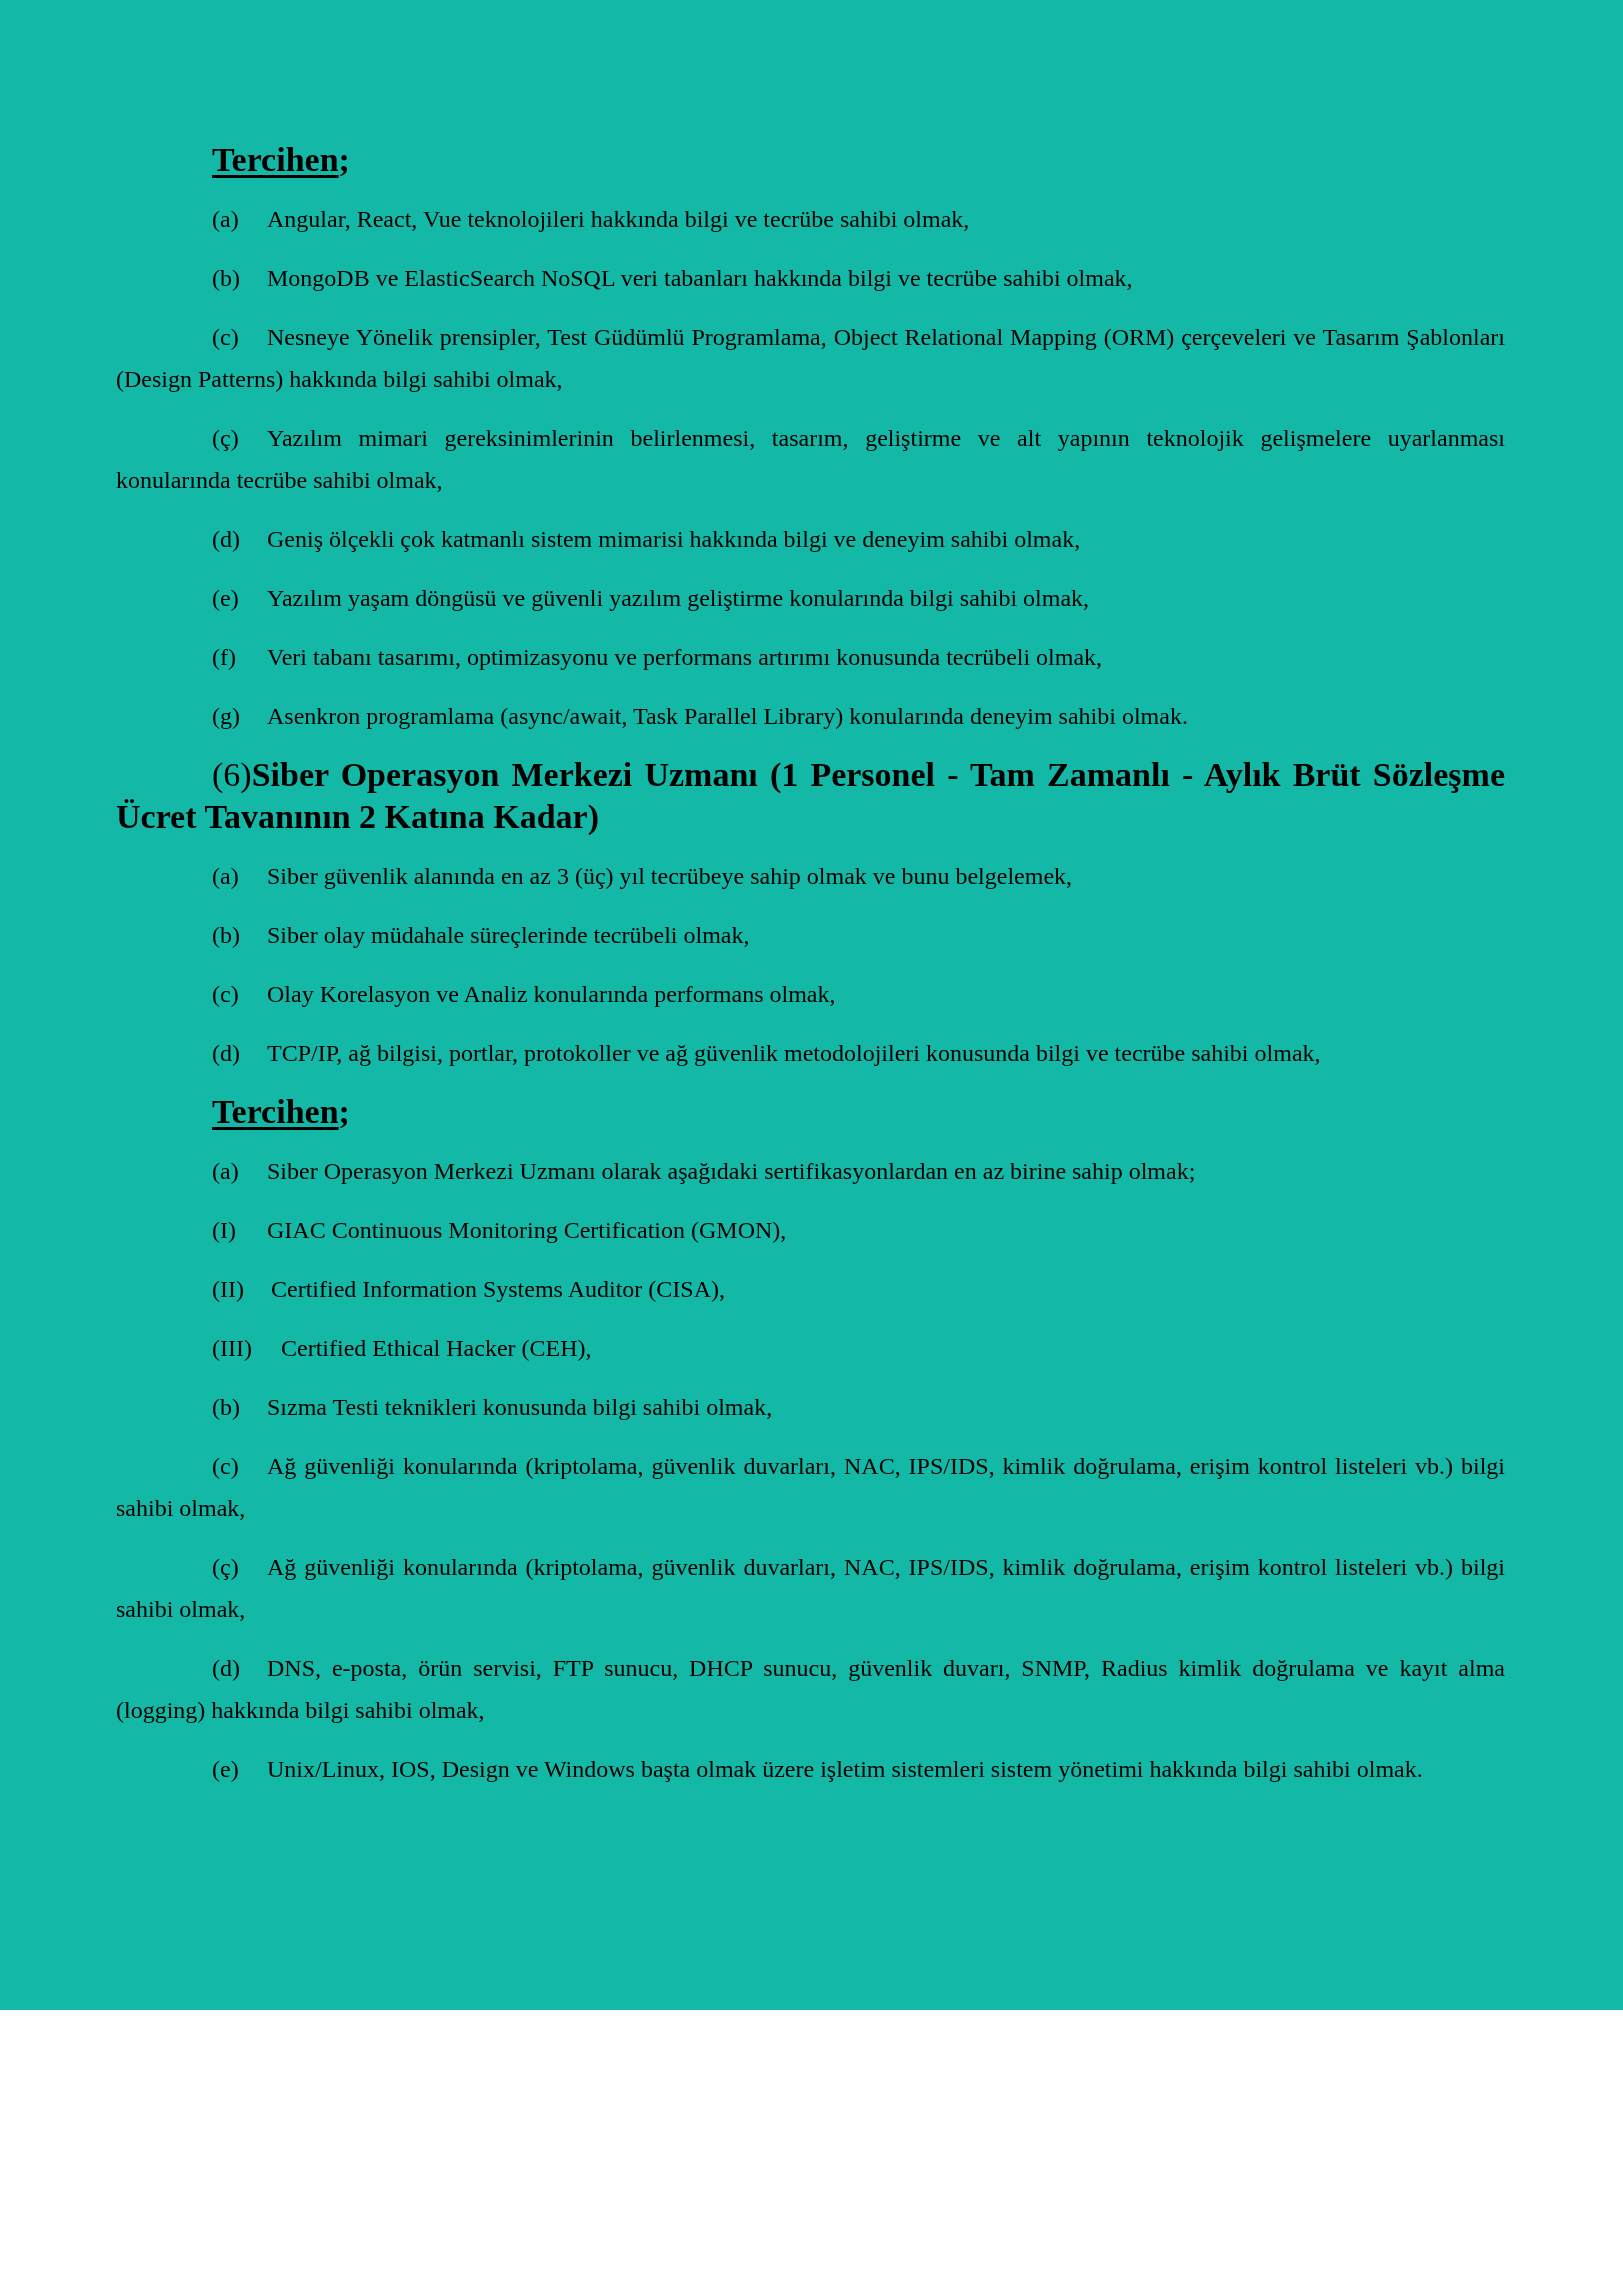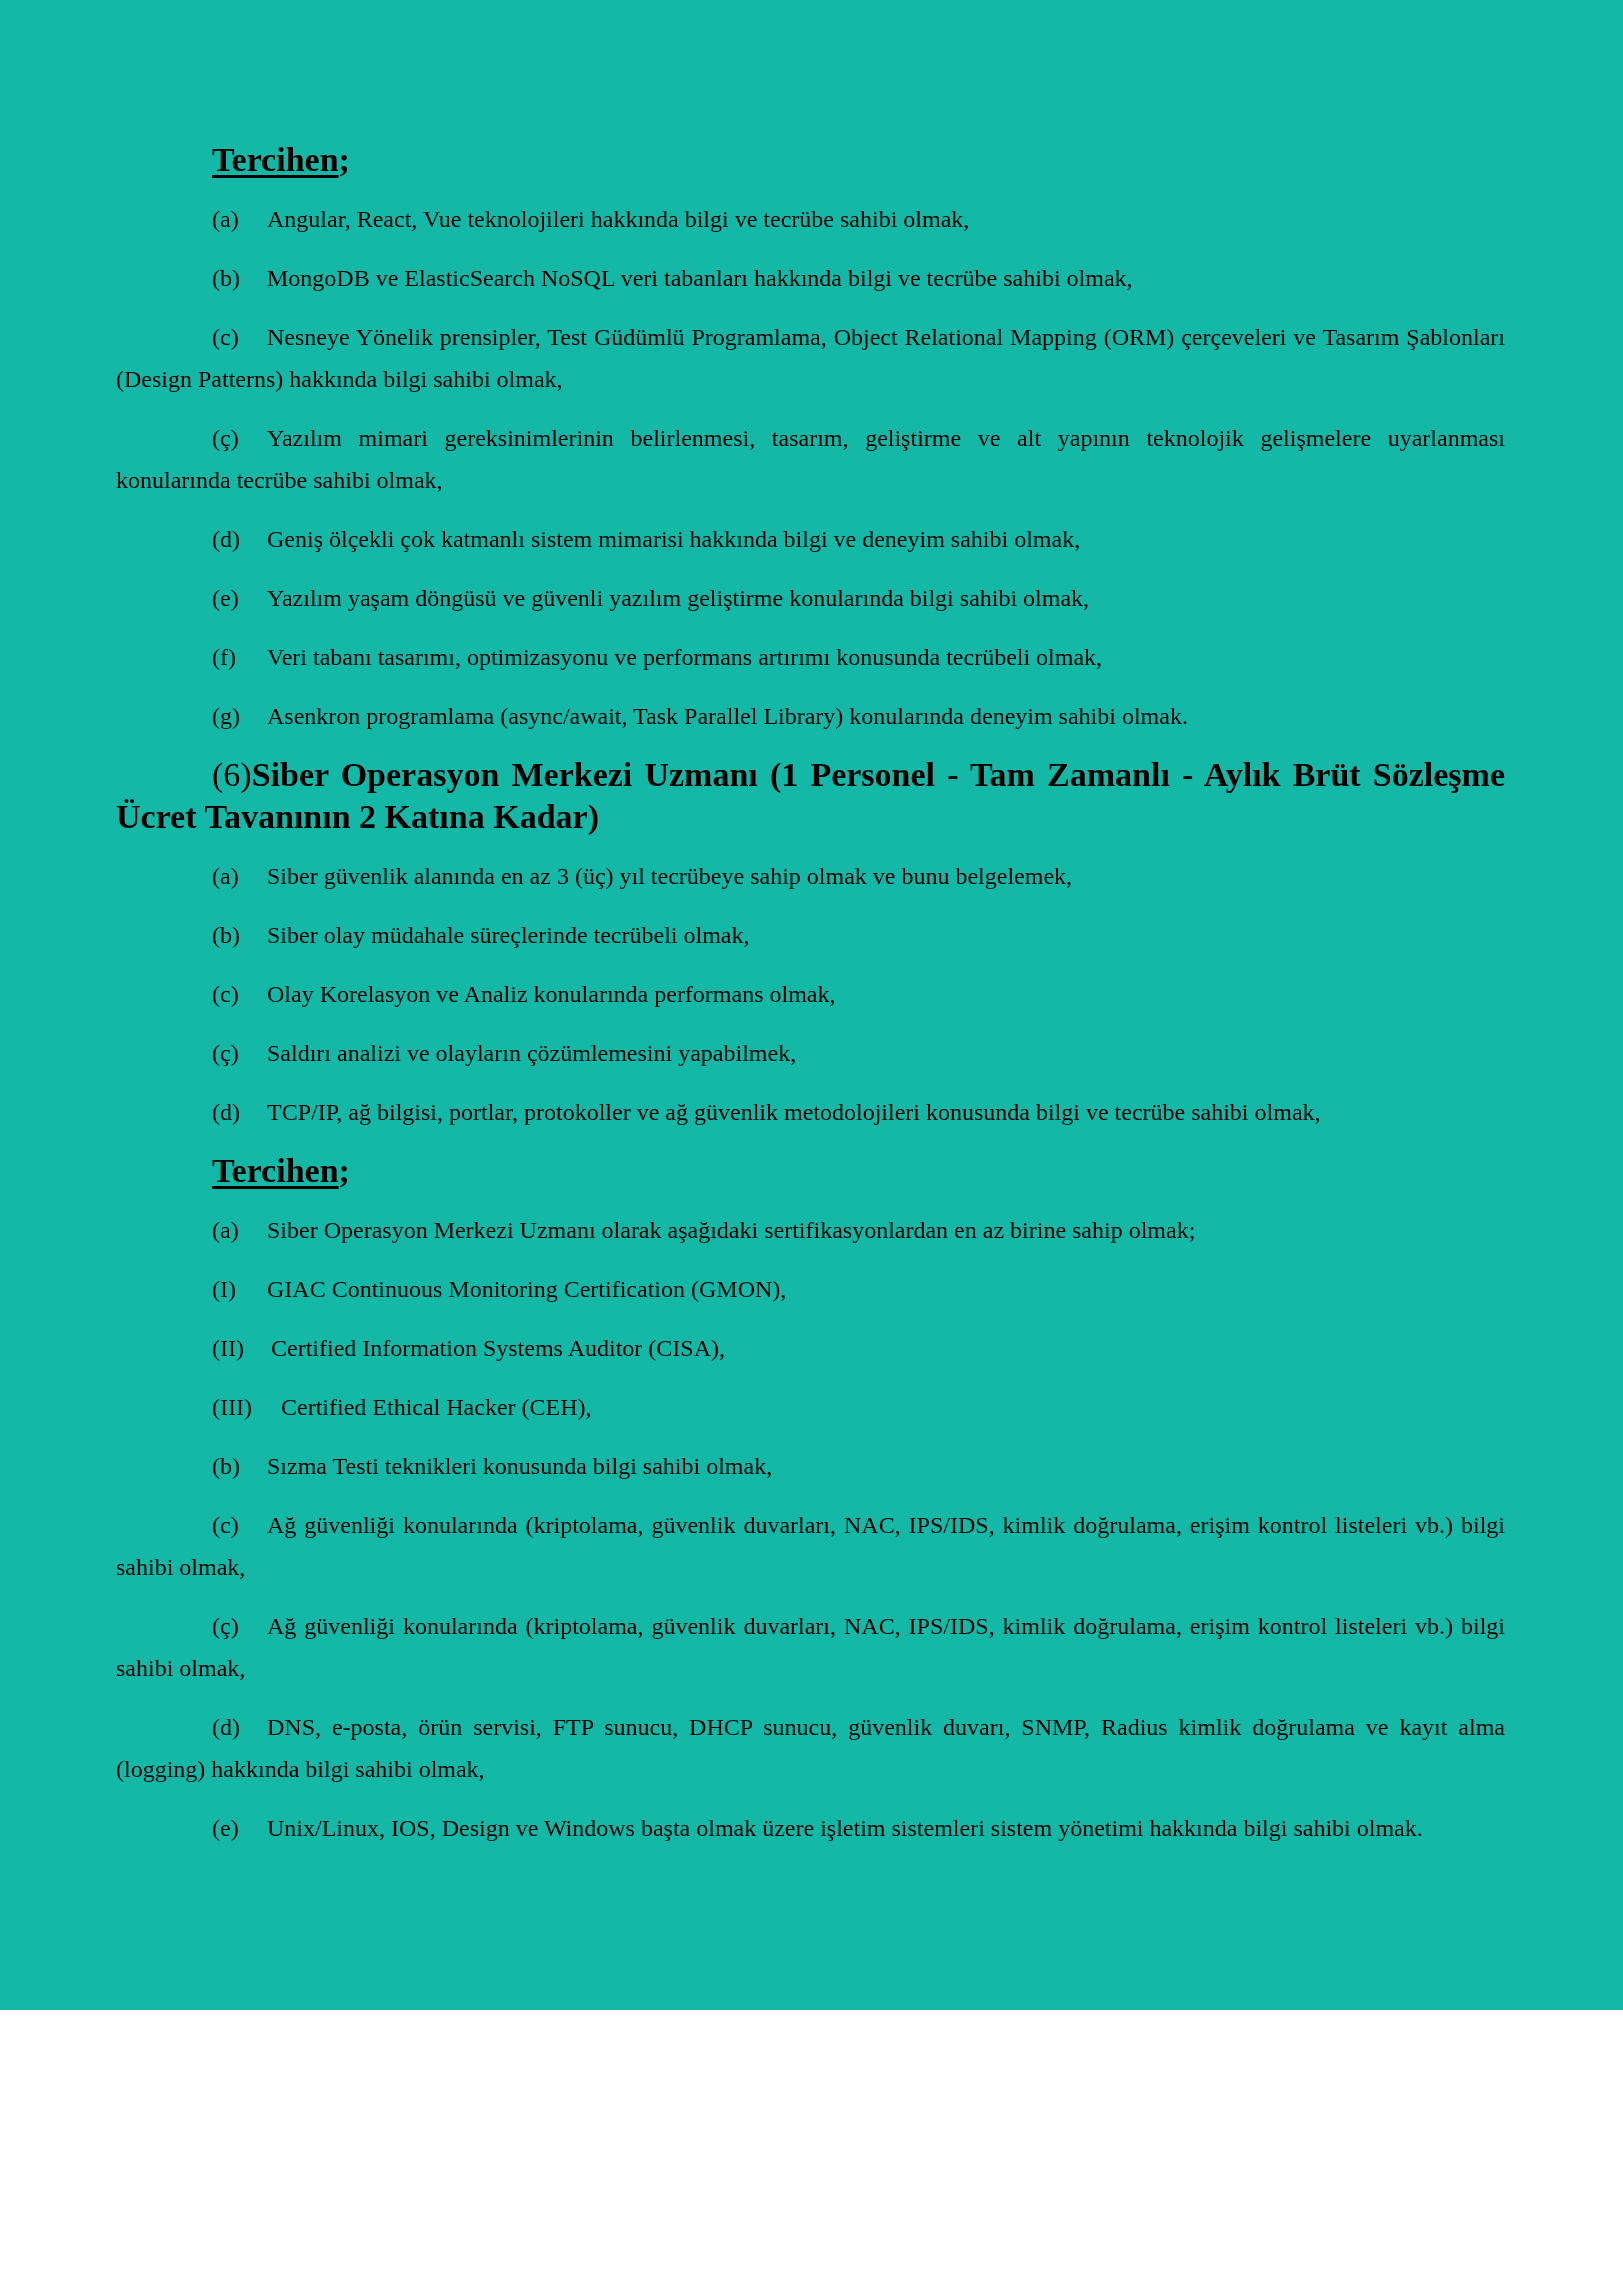--- a/index.html
+++ b/index.html
@@ -104,21 +104,20 @@
       <div class="item lastline-left"><span class="marker narrow">(c)</span><span>Nesneye Yönelik prensipler, Test Güdümlü Programlama, Object Relational Mapping (ORM) çerçeveleri ve Tasarım Şablonları (Design Patterns) hakkında bilgi sahibi olmak,</span></div>
       <div class="item lastline-left"><span class="marker narrow">(ç)</span><span>Yazılım mimari gereksinimlerinin belirlenmesi, tasarım, geliştirme ve alt yapının teknolojik gelişmelere uyarlanması konularında tecrübe sahibi olmak,</span></div>
       <div class="item lastline-left"><span class="marker narrow">(d)</span><span>Geniş ölçekli çok katmanlı sistem mimarisi hakkında bilgi ve deneyim sahibi olmak,</span></div>
       <div class="item lastline-left"><span class="marker narrow">(e)</span><span>Yazılım yaşam döngüsü ve güvenli yazılım geliştirme konularında bilgi sahibi olmak,</span></div>
       <div class="item lastline-left"><span class="marker narrow">(f)</span><span>Veri tabanı tasarımı, optimizasyonu ve performans artırımı konusunda tecrübeli olmak,</span></div>
       <div class="item lastline-left"><span class="marker narrow">(g)</span><span>Asenkron programlama (async/await, Task Parallel Library) konularında deneyim sahibi olmak.</span></div>
       <div class="numhead lastline-left"><span class="num">(6)</span><span>Siber Operasyon Merkezi Uzmanı (1 Personel - Tam Zamanlı - Aylık Brüt Sözleşme Ücret Tavanının 2 Katına Kadar)</span></div>
       <div class="item lastline-left"><span class="marker narrow">(a)</span><span>Siber güvenlik alanında en az 3 (üç) yıl tecrübeye sahip olmak ve bunu belgelemek,</span></div>
       <div class="item lastline-left"><span class="marker narrow">(b)</span><span>Siber olay müdahale süreçlerinde tecrübeli olmak,</span></div>
       <div class="item lastline-left"><span class="marker narrow">(c)</span><span>Olay Korelasyon ve Analiz konularında performans olmak,</span></div>
-      <div class="item lastline-left"><span class="marker narrow">(ç)</span><span>Saldırı analizi ve olayların çözümlemesini yapabilmek,</span></div>
       <div class="item lastline-left"><span class="marker narrow">(d)</span><span>TCP/IP, ağ bilgisi, portlar, protokoller ve ağ güvenlik metodolojileri konusunda bilgi ve tecrübe sahibi olmak,</span></div>
       <div class="tercihen"><span class="u">Tercihen</span><span>;</span></div>
       <div class="item lastline-left"><span class="marker narrow">(a)</span><span>Siber Operasyon Merkezi Uzmanı olarak aşağıdaki sertifikasyonlardan en az birine sahip olmak;</span></div>
       <div class="item lastline-left"><span class="marker narrow">(I)</span><span>GIAC Continuous Monitoring Certification (GMON),</span></div>
       <div class="item lastline-left"><span class="marker">(II)</span><span>Certified Information Systems Auditor (CISA),</span></div>
       <div class="item lastline-left"><span class="marker wide">(III)</span><span>Certified Ethical Hacker (CEH),</span></div>
       <div class="item lastline-left"><span class="marker narrow">(b)</span><span>Sızma Testi teknikleri konusunda bilgi sahibi olmak,</span></div>
       <div class="item lastline-left"><span class="marker narrow">(c)</span><span>Ağ güvenliği konularında (kriptolama, güvenlik duvarları, NAC, IPS/IDS, kimlik doğrulama, erişim kontrol listeleri vb.) bilgi sahibi olmak,</span></div>
       <div class="item lastline-left"><span class="marker narrow">(ç)</span><span>Ağ güvenliği konularında (kriptolama, güvenlik duvarları, NAC, IPS/IDS, kimlik doğrulama, erişim kontrol listeleri vb.) bilgi sahibi olmak,</span></div>
       <div class="item lastline-left"><span class="marker narrow">(d)</span><span>DNS, e-posta, örün servisi, FTP sunucu, DHCP sunucu, güvenlik duvarı, SNMP, Radius kimlik doğrulama ve kayıt alma (logging) hakkında bilgi sahibi olmak,</span></div>

